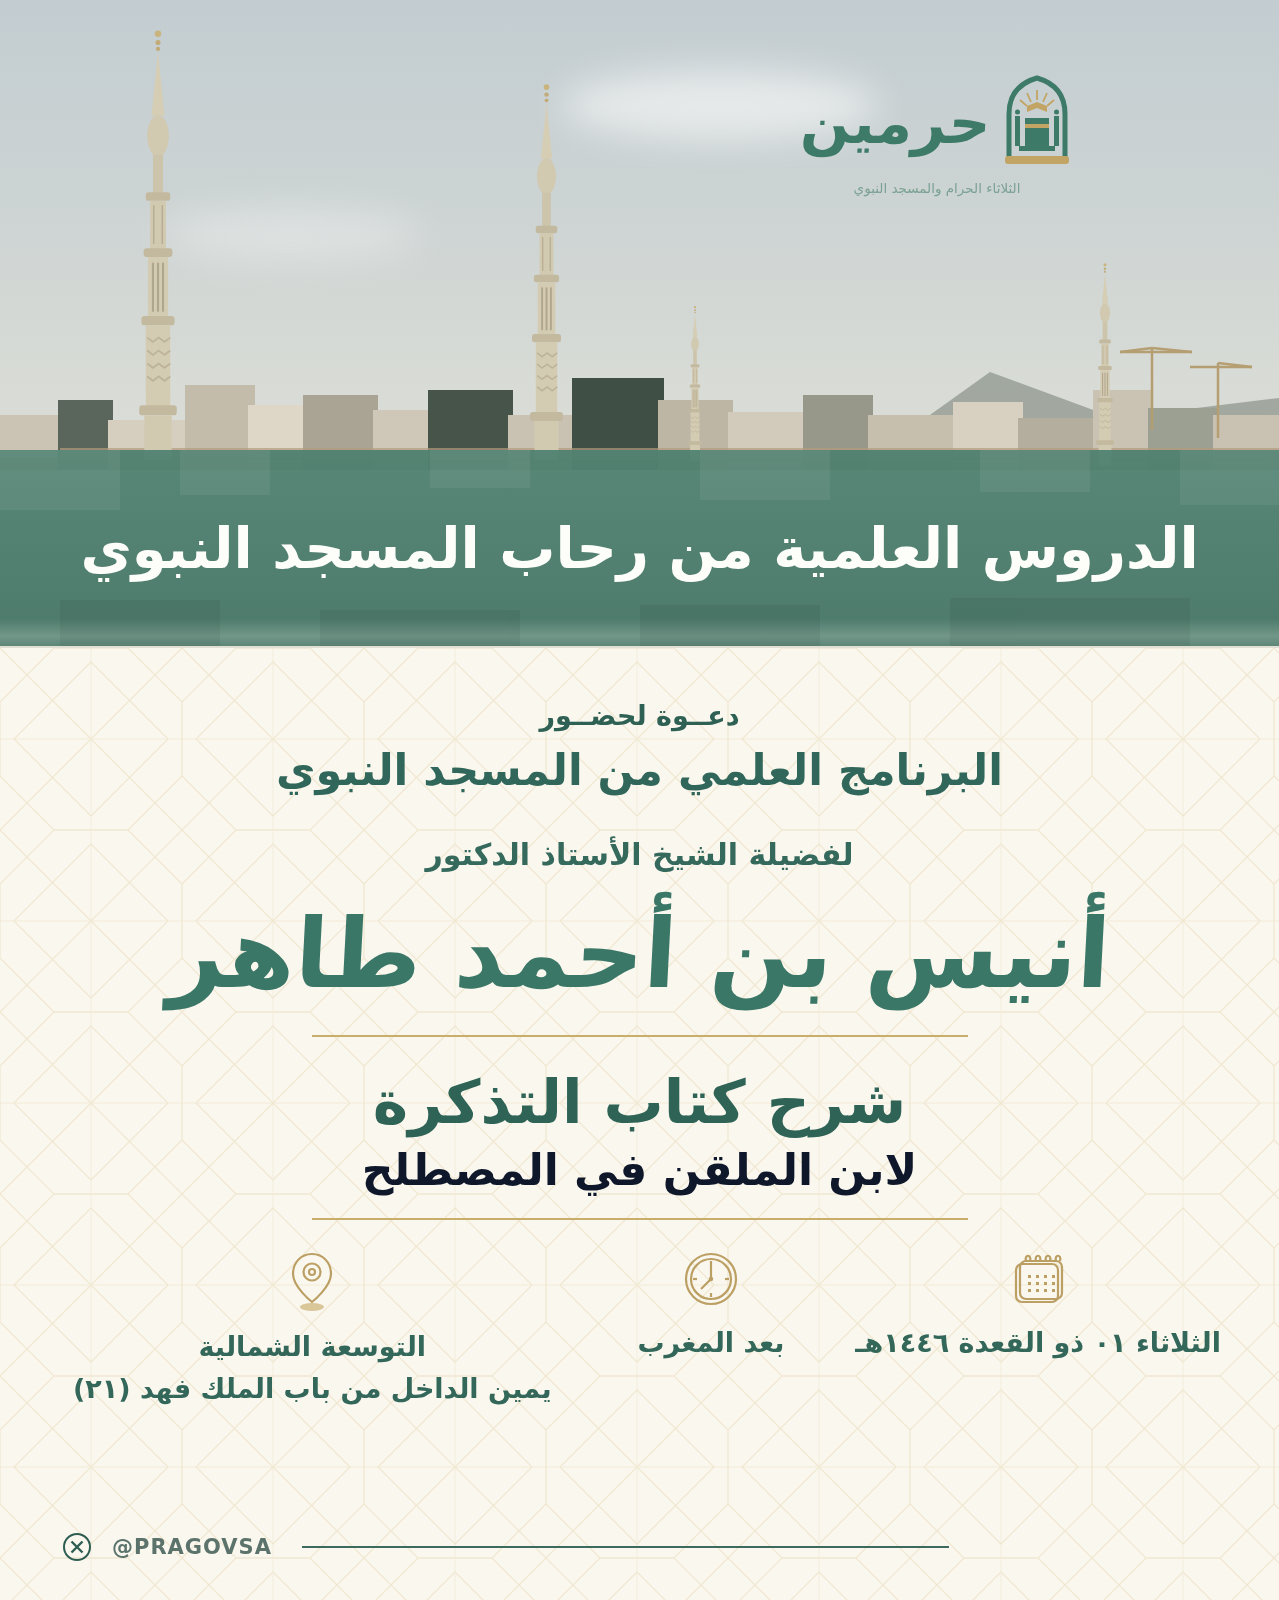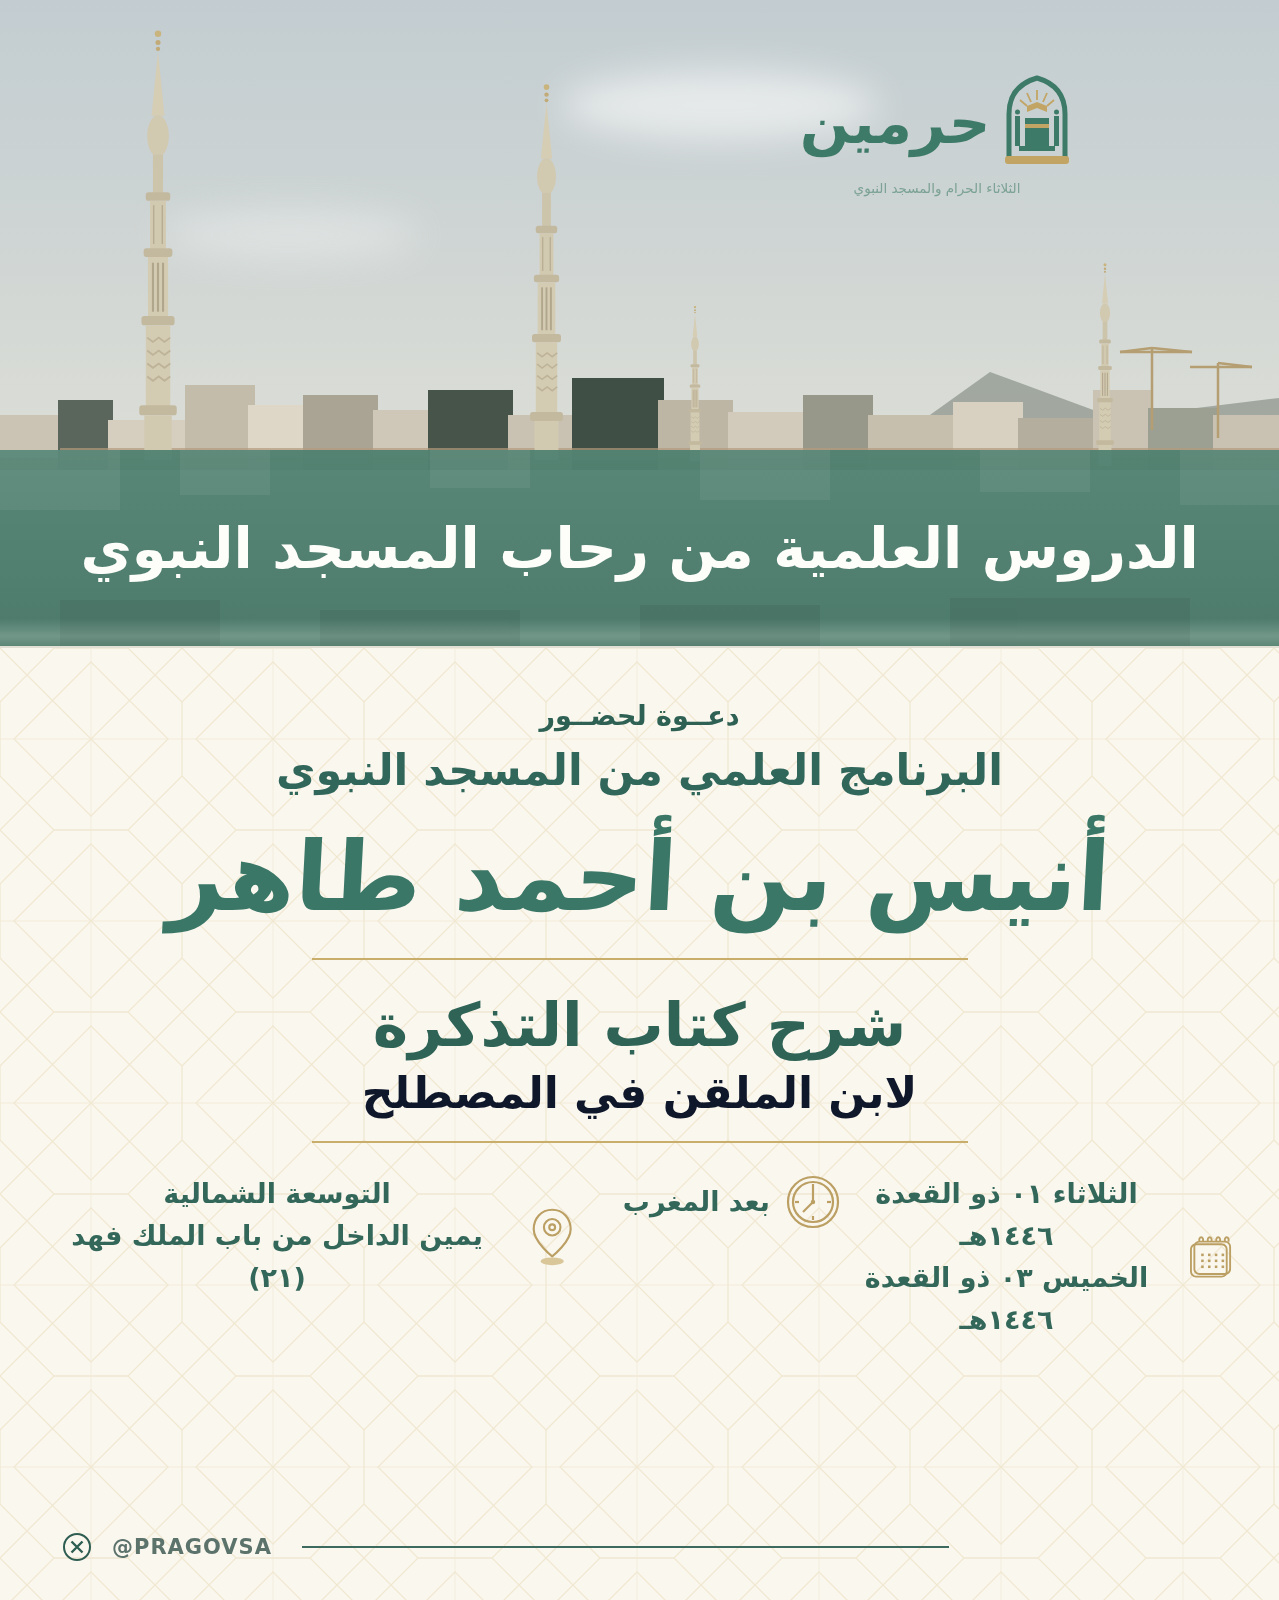--- a/index.html
+++ b/index.html
@@ -56,21 +56,21 @@
   }
   .gold-rule{height:2px;width:656px;margin:0 auto;background:#c9ad6b;border:0;}
   .rule-top{margin-top:6px;}
   .topic1{margin-top:26px;font-size:60px;font-weight:bold;color:#2e6356;line-height:1.3;}
   .topic2{font-size:44px;font-weight:bold;color:#0f172a;line-height:1.3;}
   .rule-bot{margin-top:20px;}
   
   .details{
     margin:30px auto 0;width:1190px;display:flex;direction:rtl;align-items:flex-start;
   }
-  .col{display:flex;flex-direction:row;align-items:center;gap:14px;}
+  .col{display:flex;flex-direction:column;align-items:center;gap:14px;}
   .col.dates{flex:0 0 33%;}
   .col.time{flex:0 0 22%;}
   .col.loc{flex:0 0 45%;}
   .col .txt{font-size:27px;font-weight:bold;color:#336759;line-height:1.55;}
   
   .footer{
     position:absolute;left:62px;right:330px;bottom:38px;
     display:flex;direction:ltr;align-items:center;gap:20px;
   }
   .handle{font-size:21px;color:#5c736c;letter-spacing:1px;font-weight:bold;}
@@ -219,20 +219,21 @@
             <path d="M91,0 L91,182 M0,91 L182,91" opacity="0.55"></path>
           </g>
         </pattern>
       </defs>
       <rect width="1279" height="952" fill="url(#geo)" opacity="0.85"></rect>
     </svg>
 
     <div class="flow">
       <div class="intro1">دعــوة لحضــور</div>
       <div class="intro2">البرنامج العلمي من المسجد النبوي</div>
+      <div class="intro3">لفضيلة الشيخ الأستاذ الدكتور</div>
       <div class="speaker">أنيس بن أحمد طاهر</div>
       <hr class="gold-rule rule-top">
       <div class="topic1">شرح كتاب التذكرة</div>
       <div class="topic2">لابن الملقن في المصطلح</div>
       <hr class="gold-rule rule-bot">
 
       <div class="details">
         <div class="col dates">
           <svg width="58" height="58" viewBox="0 0 58 58">
             <g fill="none" stroke="#bb9f63" stroke-width="2.2">
@@ -250,21 +251,20 @@
                 <rect x="35" y="32" width="3" height="3"></rect>
                 <rect x="43" y="32" width="3" height="3"></rect>
               <rect x="19" y="39" width="3" height="3"></rect>
                 <rect x="27" y="39" width="3" height="3"></rect>
                 <rect x="35" y="39" width="3" height="3"></rect>
                 <rect x="43" y="39" width="3" height="3"></rect>
             </g>
           </svg>
           <div class="txt">
             <div>الثلاثاء ٠١ ذو القعدة ١٤٤٦هـ</div>
-            <div>الخميس ٠٣ ذو القعدة ١٤٤٦هـ</div>
           </div>
         </div>
 
         <div class="col time">
           <svg width="58" height="58" viewBox="0 0 58 58">
             <g fill="none" stroke="#bb9f63" stroke-width="2.2">
               <circle cx="29" cy="29" r="25"></circle>
               <circle cx="29" cy="29" r="20"></circle>
               <line x1="29" y1="11" x2="29" y2="15"></line>
                 <line x1="29" y1="43" x2="29" y2="47"></line>

